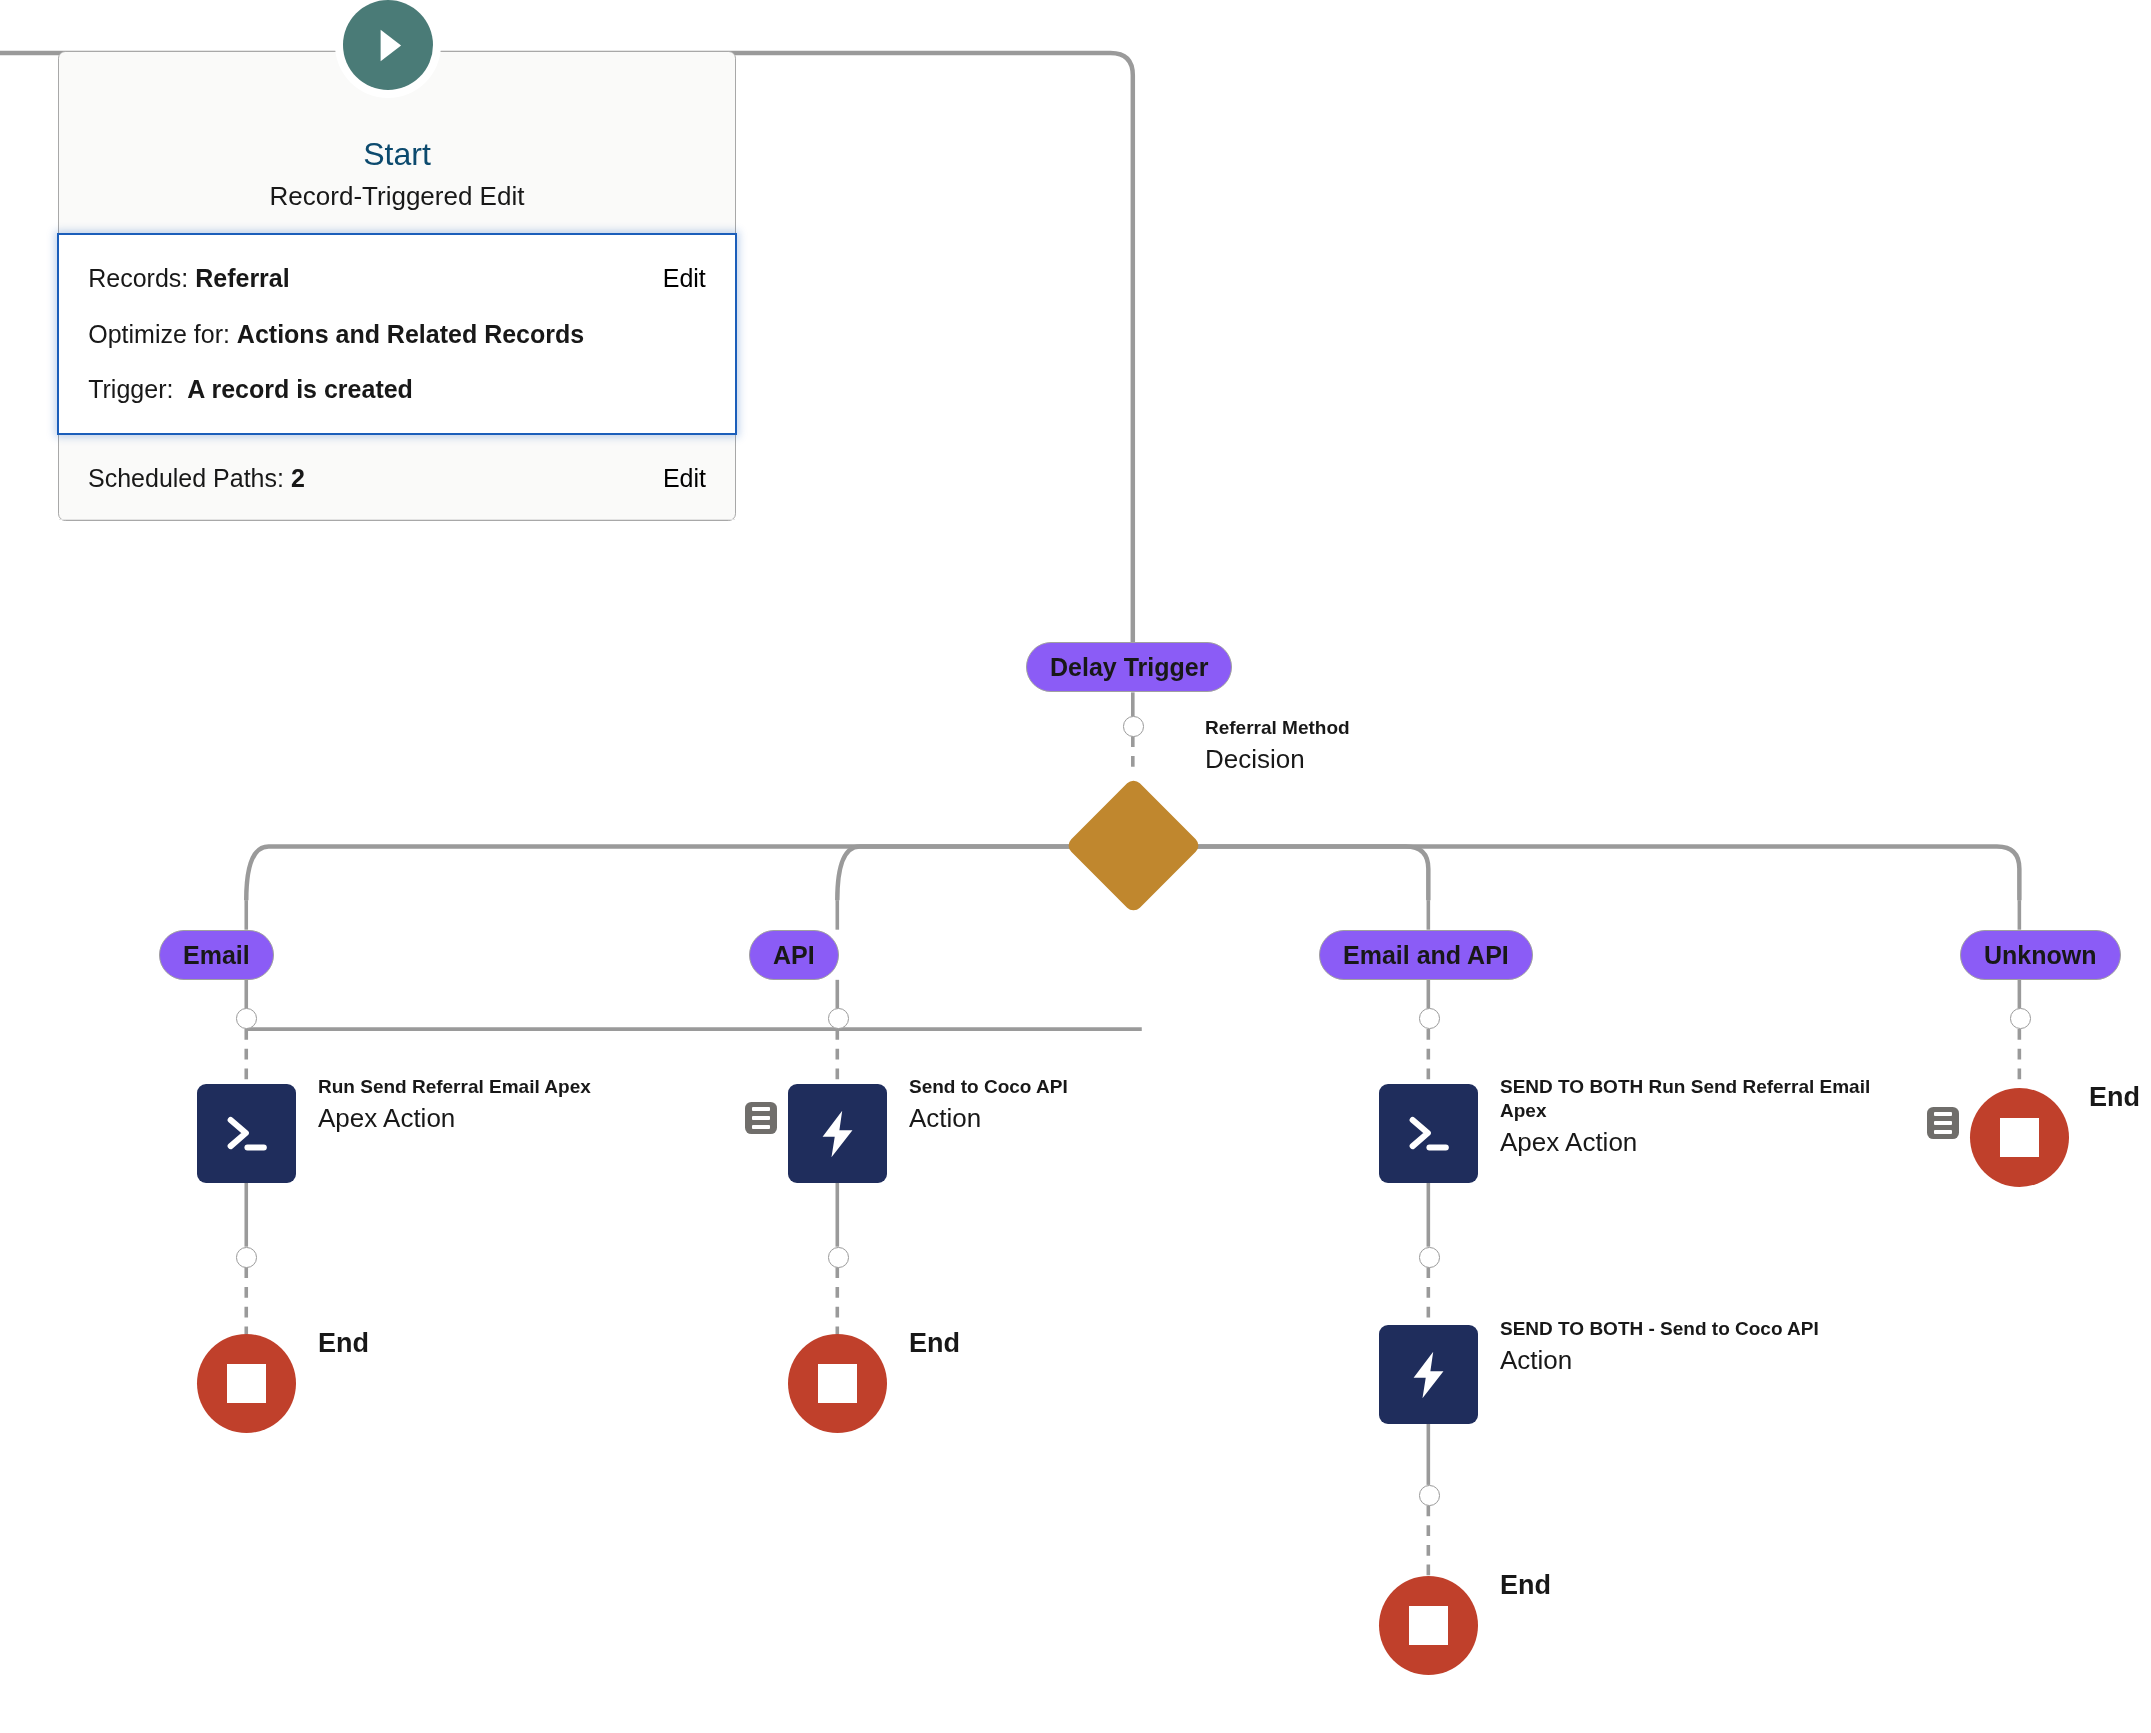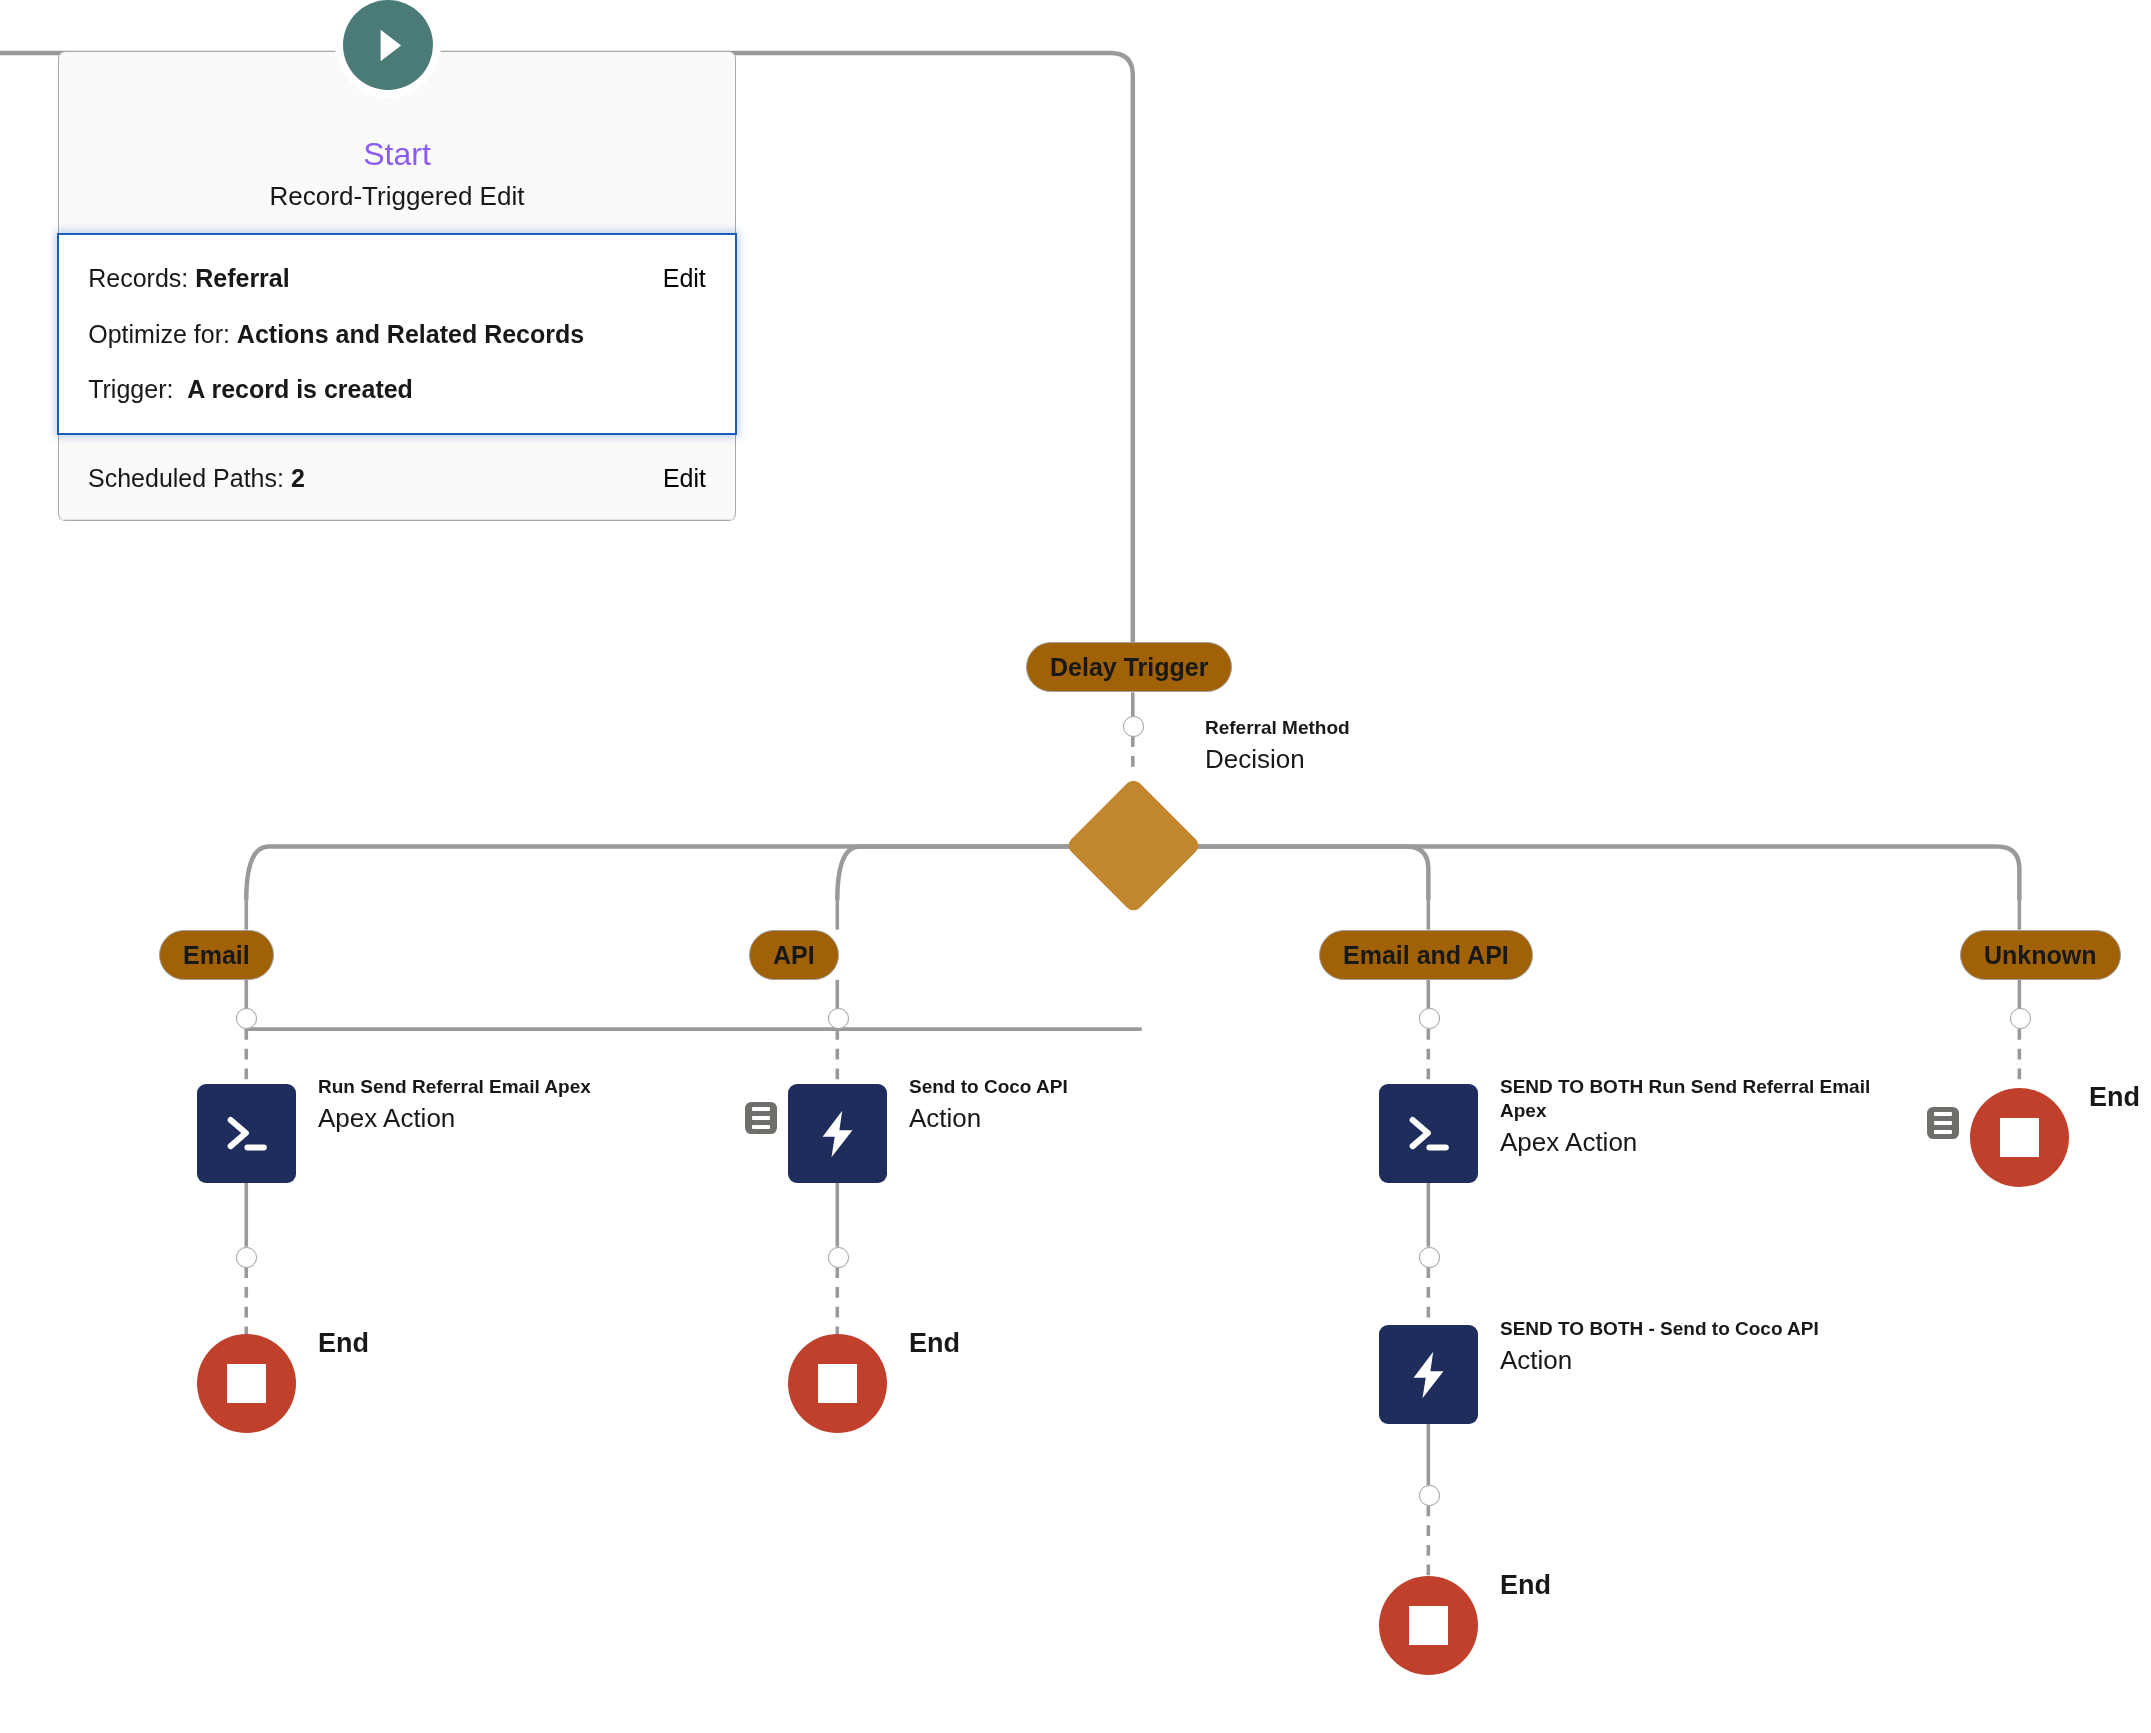--- a/index.html
+++ b/index.html
@@ -48,21 +48,21 @@
     border: 1.8px solid #a8a8a8;
     border-radius: 7.2px;
     box-sizing: border-box;
   }
   #start-header {
     padding: 82px 0 19.7px 0;
     text-align: center;
   }
   #start-title {
     font-size: 32px;
-    color: #8b5cf6;
+    color: #0c4a6e;
     line-height: 1.25;
   }
   #start-subtitle {
     font-size: 26px;
     color: #181818;
     line-height: 1.35;
     margin-top: 4.5px;
   }
   #trigger-box {
     background: #ffffff;
@@ -129,21 +129,21 @@
     justify-content: center;
     cursor: pointer;
   }
 
   
   .pill {
     position: absolute;
     height: 50px;
     border: 1.8px solid #a0a0a0;
     border-radius: 25px;
-    background: #a16207;
+    background: #8b5cf6;
     display: flex;
     align-items: center;
     justify-content: center;
     padding: 0 23px;
     box-sizing: border-box;
     font-size: 25px;
     font-weight: bold;
     color: #181818;
     white-space: nowrap;
     z-index: 3;

